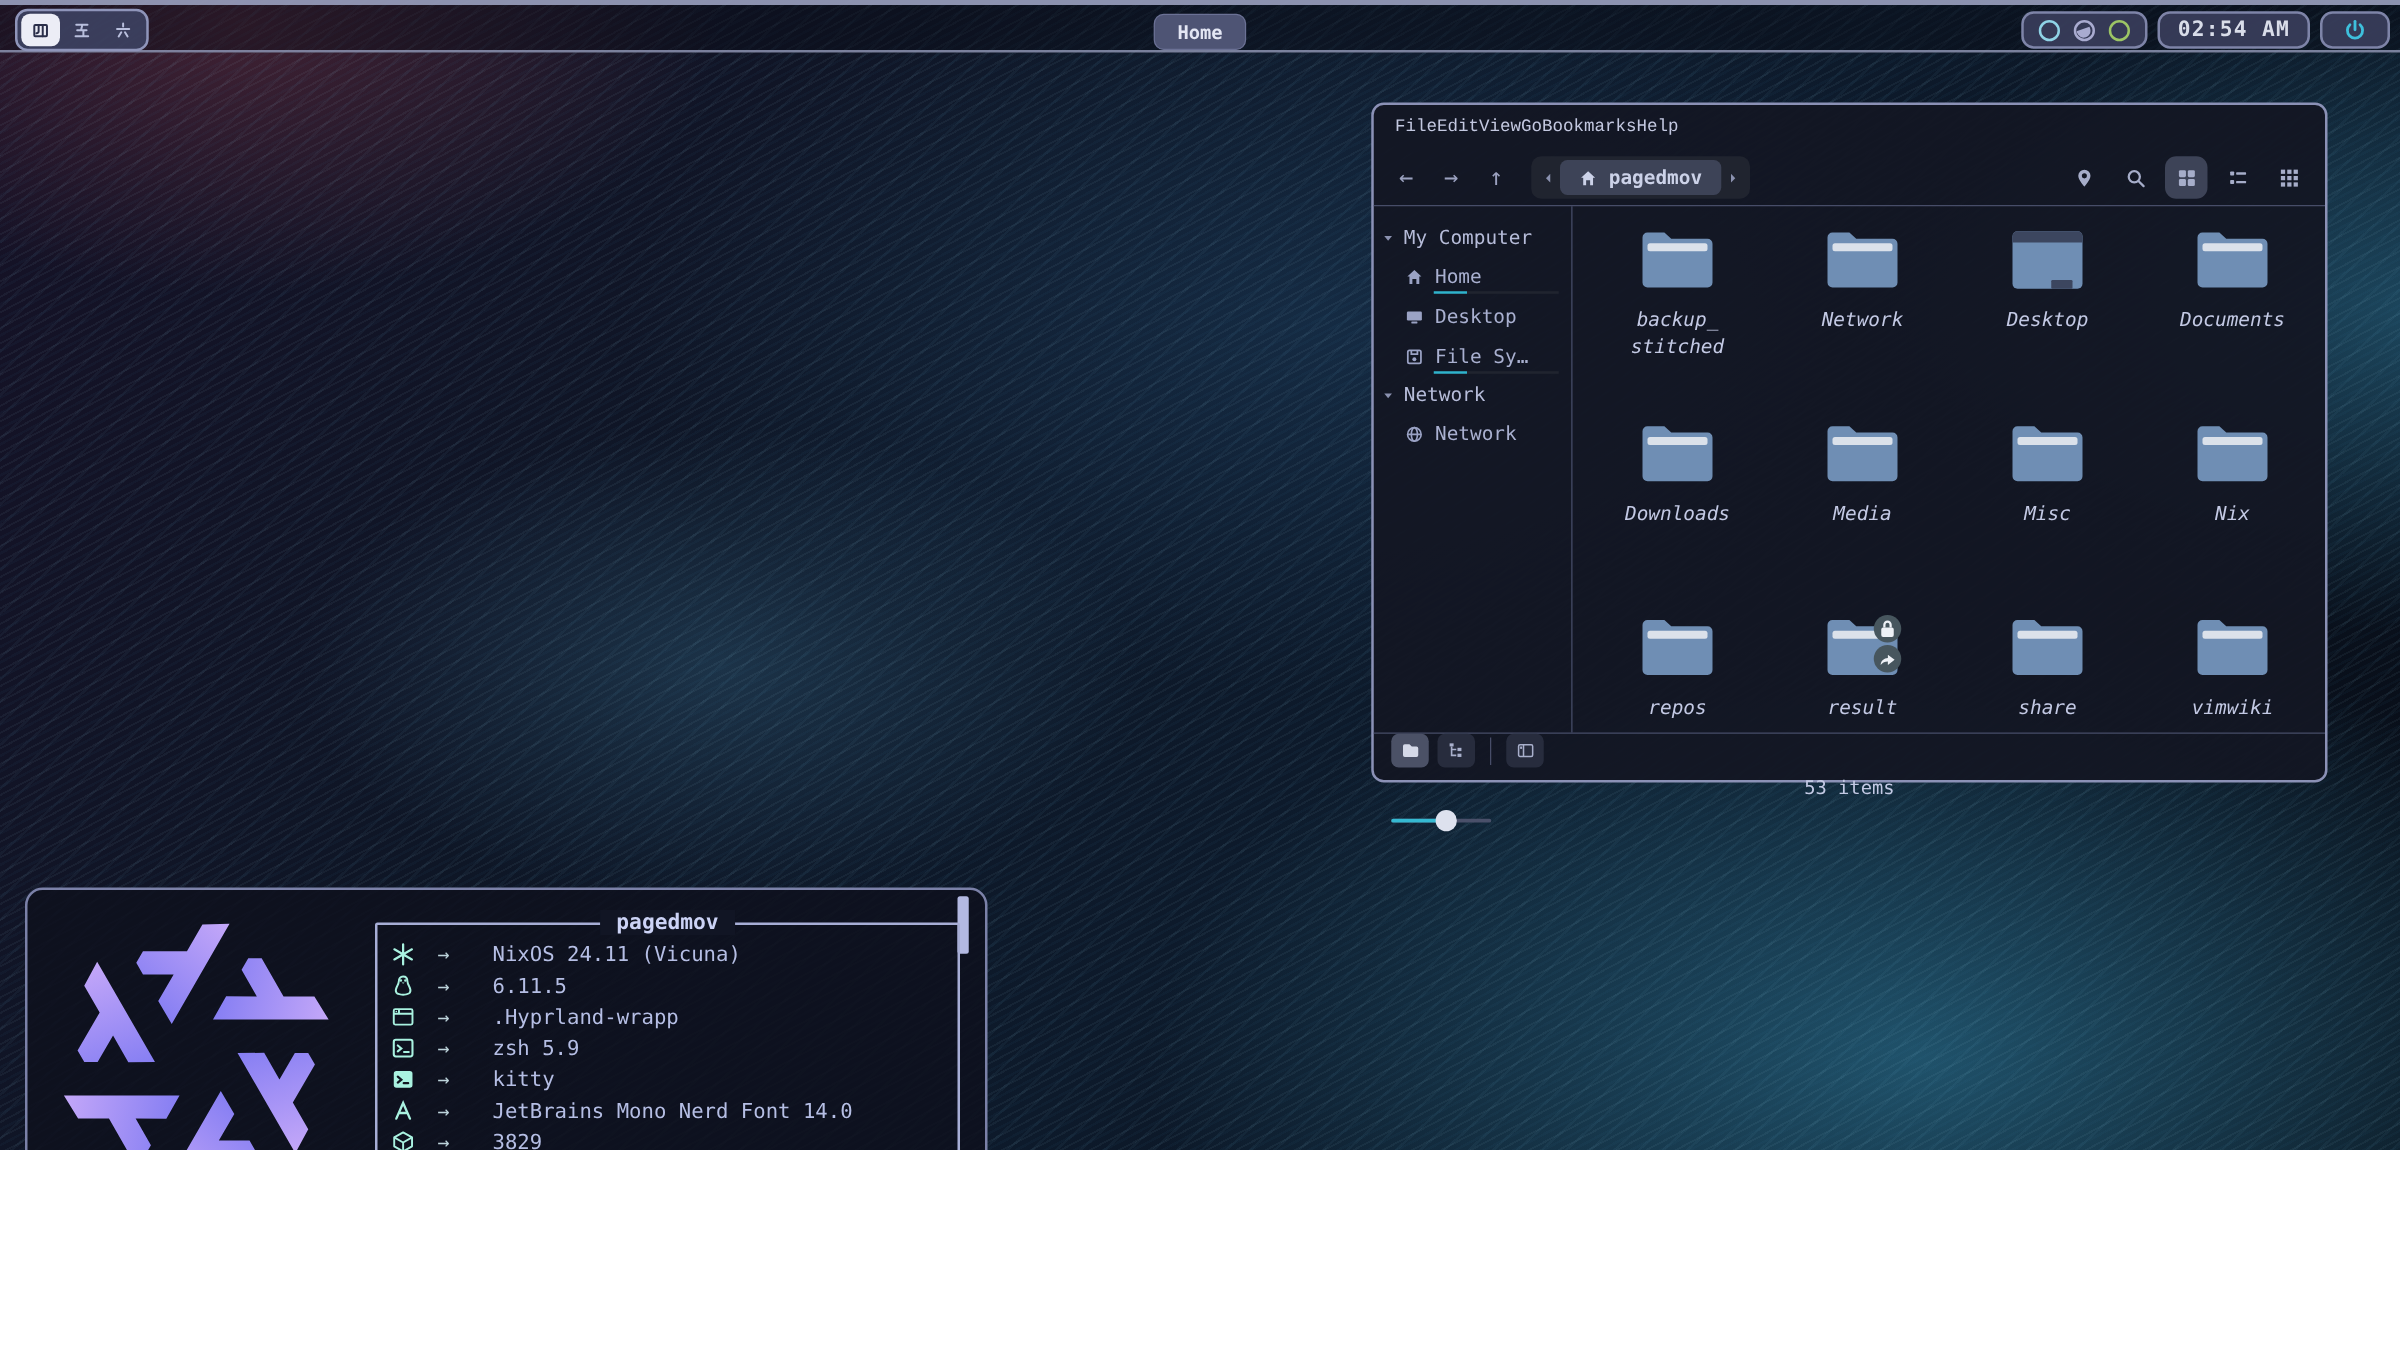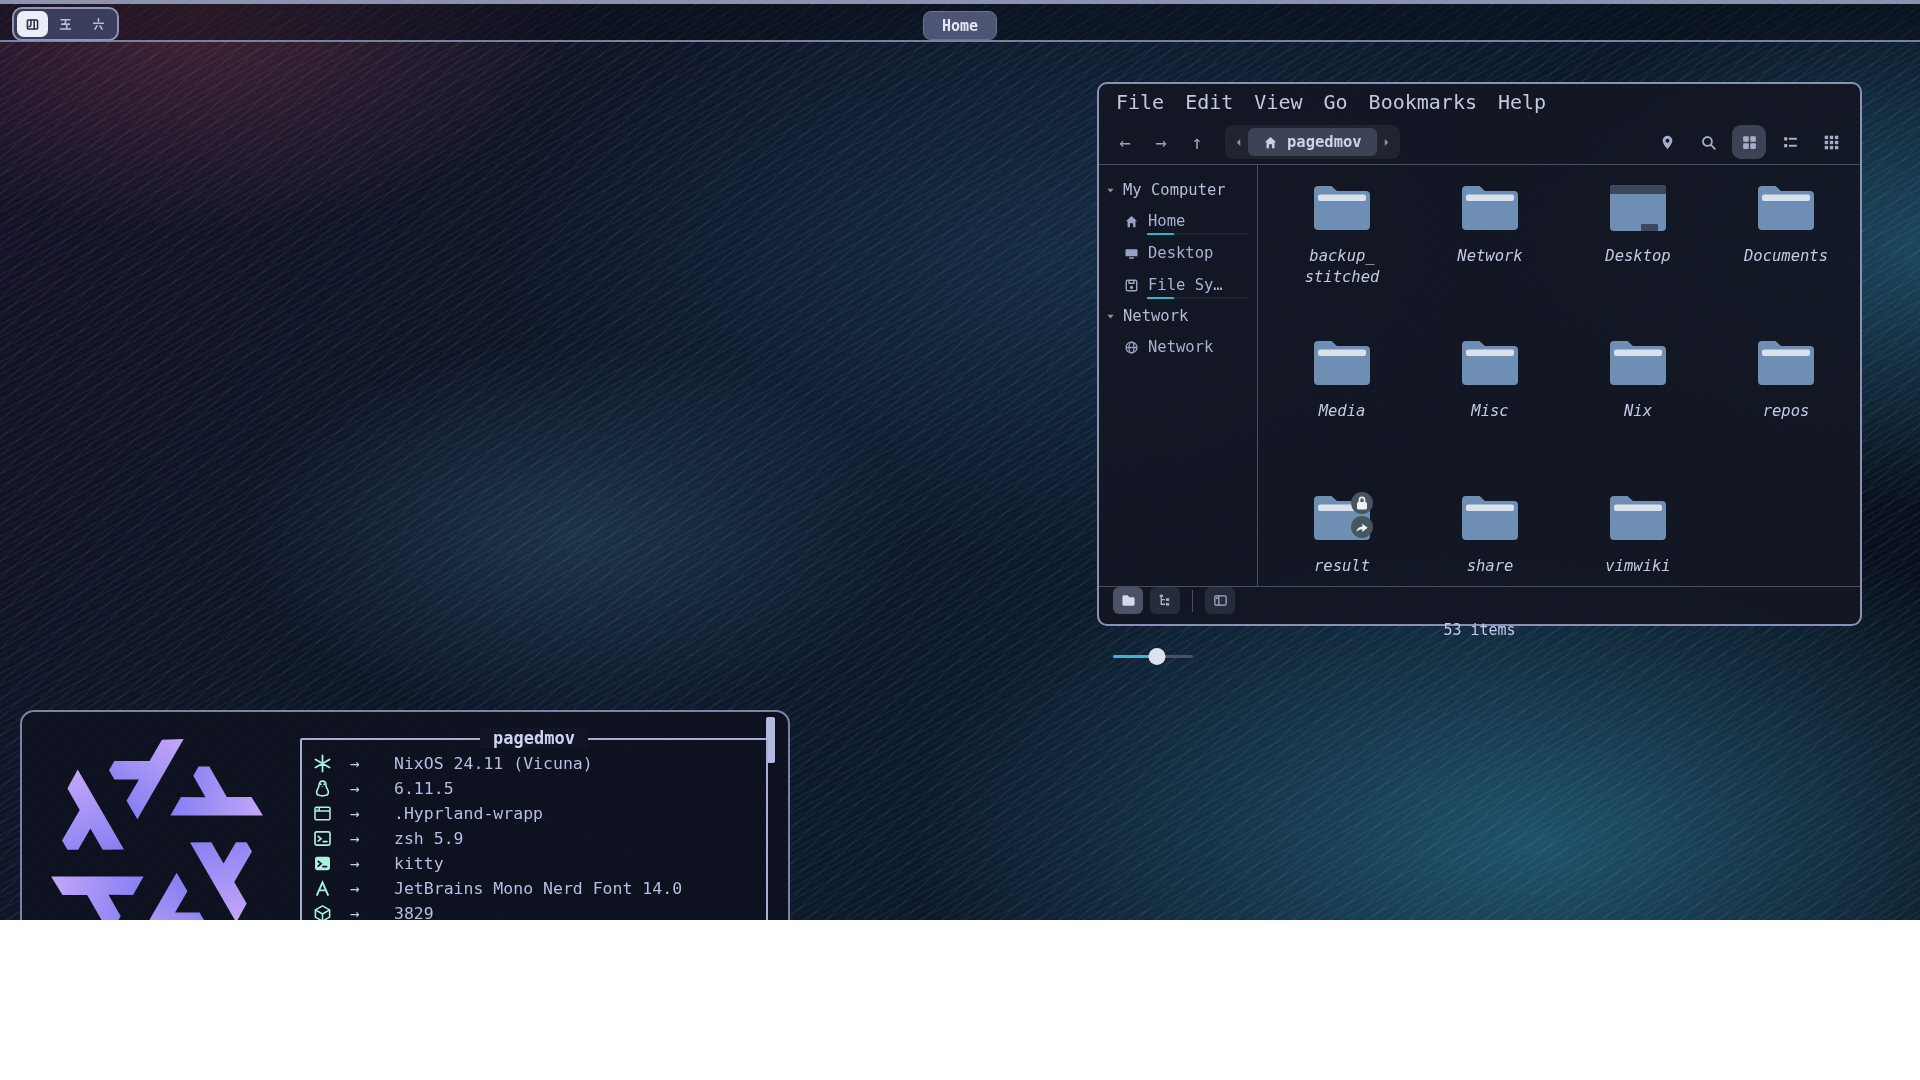--- a/index.html
+++ b/index.html
@@ -38,22 +38,22 @@
   .circ.half-disk{border:2.5px solid currentColor;position:relative;overflow:hidden;}
   .circ.half-disk::after{content:"";position:absolute;left:1px;right:1px;bottom:1px;height:50%;
     background:currentColor;border-radius:0 0 8px 8px;transform:rotate(-20deg);}
   .pill.clock{padding:0 14px;color:#d9dde9;font-weight:bold;font-size:17px;letter-spacing:1px;}
   .pill.power{width:56px;justify-content:center;color:#3ec0dc;cursor:pointer;}
   .pill.power svg{width:18px;height:18px;}
 
   
   .fm{position:absolute;left:1097px;top:82px;width:765px;height:544px;
     background:rgba(19,22,35,0.94);border:2px solid #8b91b6;border-radius:10px;box-sizing:border-box;}
-  .fm-menubar{height:36px;display:flex;align-items:center;padding:0 17px;gap:21px;
-    color:#c3c8e0;font-size:20px;}
+  .fm-menubar{height:36px;display:flex;align-items:center;padding:0 17px;
+    color:#c3c8e0;font-size:14px;font-family:Liberation Mono, monospace;}
   .menu-item{cursor:pointer;}
   .fm-toolbar{height:44px;display:flex;align-items:center;padding:0 12px;border-bottom:1px solid #474d68;}
   .navbtn{width:28px;height:30px;display:flex;align-items:center;justify-content:center;
     color:#9ba1bf;font-size:19px;margin-right:8px;cursor:pointer;}
   .pathgroup{margin-left:6px;display:flex;align-items:center;background:#20242f;border-radius:8px;
     padding:3px;height:34px;box-sizing:border-box;}
   .chev{width:20px;height:26px;display:flex;align-items:center;justify-content:center;color:#8b92b0;cursor:pointer;}
   .chev svg{width:11px;height:11px;}
   .pathbtn{display:flex;align-items:center;gap:9px;background:#3d4357;border-radius:6px;height:28px;
     padding:0 15px;color:#ccd2e8;font-weight:bold;font-size:15.5px;cursor:pointer;}
@@ -133,20 +133,38 @@
         <div class="ws-cell">
           <svg viewBox="0 0 16 16" fill="none" stroke="currentColor" stroke-width="1.7" stroke-linecap="round">
             <path d="M8 2v2.4M2.8 6.6h10.4M6.4 9.4 4.2 13M9.6 9.4 11.8 13"></path>
           </svg>
           <span class="sr">六</span>
         </div>
       </div>
     <div class="title-pill">
       <span>Home</span>
     </div>
+    <div class="tr-cluster">
+      <div class="pill circles" id="indicators">
+          <div class="circ ring" style="color: rgb(143, 211, 230);"></div>
+          <div class="circ half-disk" style="color: rgb(169, 171, 208);"></div>
+          <div class="circ ring" style="color: rgb(156, 197, 101);"></div>
+        </div>
+      <div class="pill clock">
+        <span>02:54 AM</span>
+      </div>
+      <div class="pill power">
+        <span class="picon" style="display: flex;">
+            <svg viewBox="0 0 16 16" fill="none" stroke="currentColor" stroke-width="2" stroke-linecap="round">
+              <path d="M8 1.8v6"></path>
+              <path d="M4.4 4.3a5.4 5.4 0 1 0 7.2 0"></path>
+            </svg>
+          </span>
+      </div>
+    </div>
   </div>
 
   <div class="fm">
     <div class="fm-menubar" id="fmmenu">
         <div class="menu-item">File</div>
         <div class="menu-item">Edit</div>
         <div class="menu-item">View</div>
         <div class="menu-item">Go</div>
         <div class="menu-item">Bookmarks</div>
         <div class="menu-item">Help</div>
@@ -303,20 +321,29 @@
             <div class="flabel">Desktop</div>
           </div>
           <div class="fcell">
             <div class="ficonw">
               <svg viewBox="0 0 66 54">
                 <path d="M5 9a4 4 0 0 1 4-4h13.5l5.5 5h29a4 4 0 0 1 4 4v31a4 4 0 0 1-4 4H9a4 4 0 0 1-4-4z" fill="#6f8eb4"></path>
                 <rect x="9" y="13.5" width="48" height="6.5" rx="2" fill="#dbe1ea"></rect>
               </svg>
             </div>
             <div class="flabel">Documents</div>
+          </div>
+          <div class="fcell">
+            <div class="ficonw">
+              <svg viewBox="0 0 66 54">
+                <path d="M5 9a4 4 0 0 1 4-4h13.5l5.5 5h29a4 4 0 0 1 4 4v31a4 4 0 0 1-4 4H9a4 4 0 0 1-4-4z" fill="#6f8eb4"></path>
+                <rect x="9" y="13.5" width="48" height="6.5" rx="2" fill="#dbe1ea"></rect>
+              </svg>
+            </div>
+            <div class="flabel">Downloads</div>
           </div>
           <div class="fcell">
             <div class="ficonw">
               <svg viewBox="0 0 66 54">
                 <path d="M5 9a4 4 0 0 1 4-4h13.5l5.5 5h29a4 4 0 0 1 4 4v31a4 4 0 0 1-4 4H9a4 4 0 0 1-4-4z" fill="#6f8eb4"></path>
                 <rect x="9" y="13.5" width="48" height="6.5" rx="2" fill="#dbe1ea"></rect>
               </svg>
             </div>
             <div class="flabel">Media</div>
           </div>

